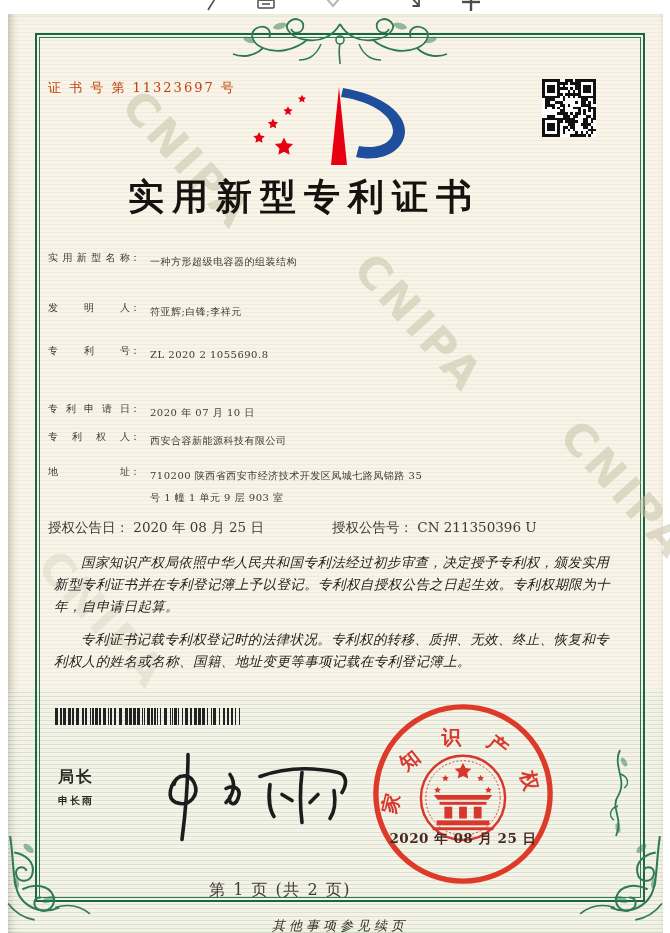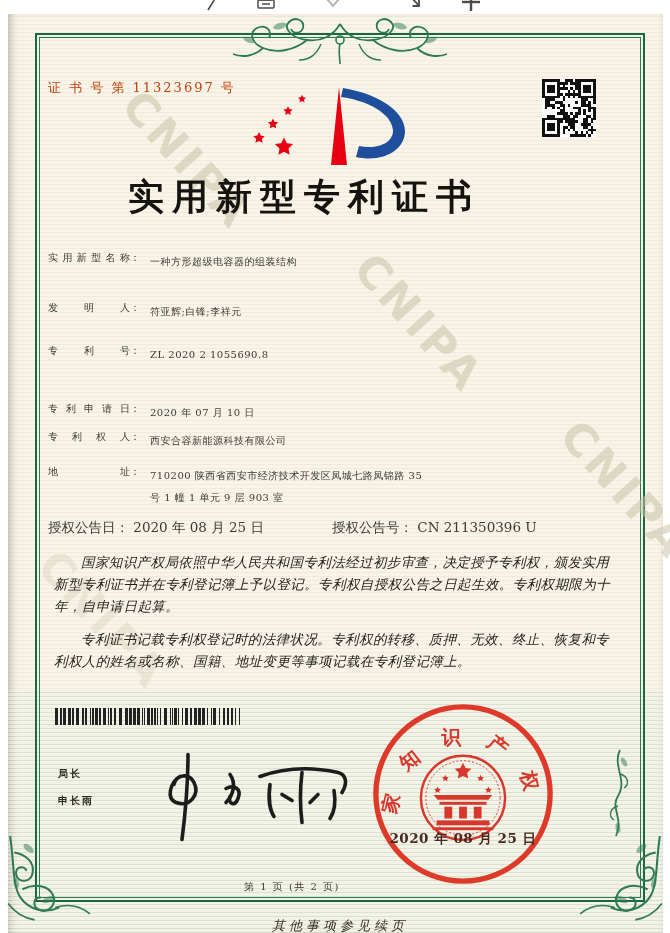--- a/index.html
+++ b/index.html
@@ -44,31 +44,31 @@
   .grow{position:absolute;left:48px;top:511px;width:580px;z-index:2;font-size:13.5px;color:#3c3a34;}
   .gpair{position:absolute;top:0;white-space:nowrap;margin-top:8px;}
 
   .legal{position:absolute;left:42px;top:540px;width:588px;z-index:2;font-size:13.5px;
          line-height:21.8px;color:#201d19;font-style:italic;}
   .legal p{margin:12px;text-indent:2em;letter-spacing:0.4px;}
 
   .barcode{position:absolute;left:55px;top:708px;width:185px;height:17px;z-index:2;}
 
   .dir-title{position:absolute;left:58px;top:767px;z-index:2;font-family:"DejaVu Sans",sans-serif;
-             font-size:10px;font-weight:700;letter-spacing:2px;color:#2a2824;text-align:right;}
+             font-size:16px;font-weight:700;letter-spacing:2px;color:#2a2824;text-align:right;}
   .dir-name{position:absolute;left:58px;top:794px;z-index:2;font-family:"DejaVu Sans",sans-serif;
             font-size:10px;font-weight:700;letter-spacing:2px;color:#2a2824;}
   .sig{position:absolute;left:142px;top:745px;width:215px;height:98px;z-index:3;}
 
   .seal{position:absolute;left:370px;top:701px;width:186px;height:186px;z-index:4;opacity:0.92;}
   .seal-date{position:absolute;left:378px;top:830px;width:170px;z-index:5;text-align:center;
              font-size:13.5px;font-weight:600;letter-spacing:0.5px;color:#47291f;}
 
-  .page-num{position:absolute;left:32px;top:880px;width:520px;z-index:2;text-align:center;
-            font-size:10px;letter-spacing:1.5px;color:#3c3a34;}
+  .page-num{position:absolute;left:20px;top:880px;width:520px;z-index:2;text-align:center;
+            font-size:16px;letter-spacing:1.5px;color:#3c3a34;}
   .note{position:absolute;left:35px;top:917px;width:610px;z-index:2;text-align:center;
         font-size:13px;letter-spacing:4px;color:#343028;font-style:italic;}
 </style>
 </head>
 <body>
 
 <div class="screen">
 
   <svg width="0" height="0" style="position:absolute">
     <defs>

